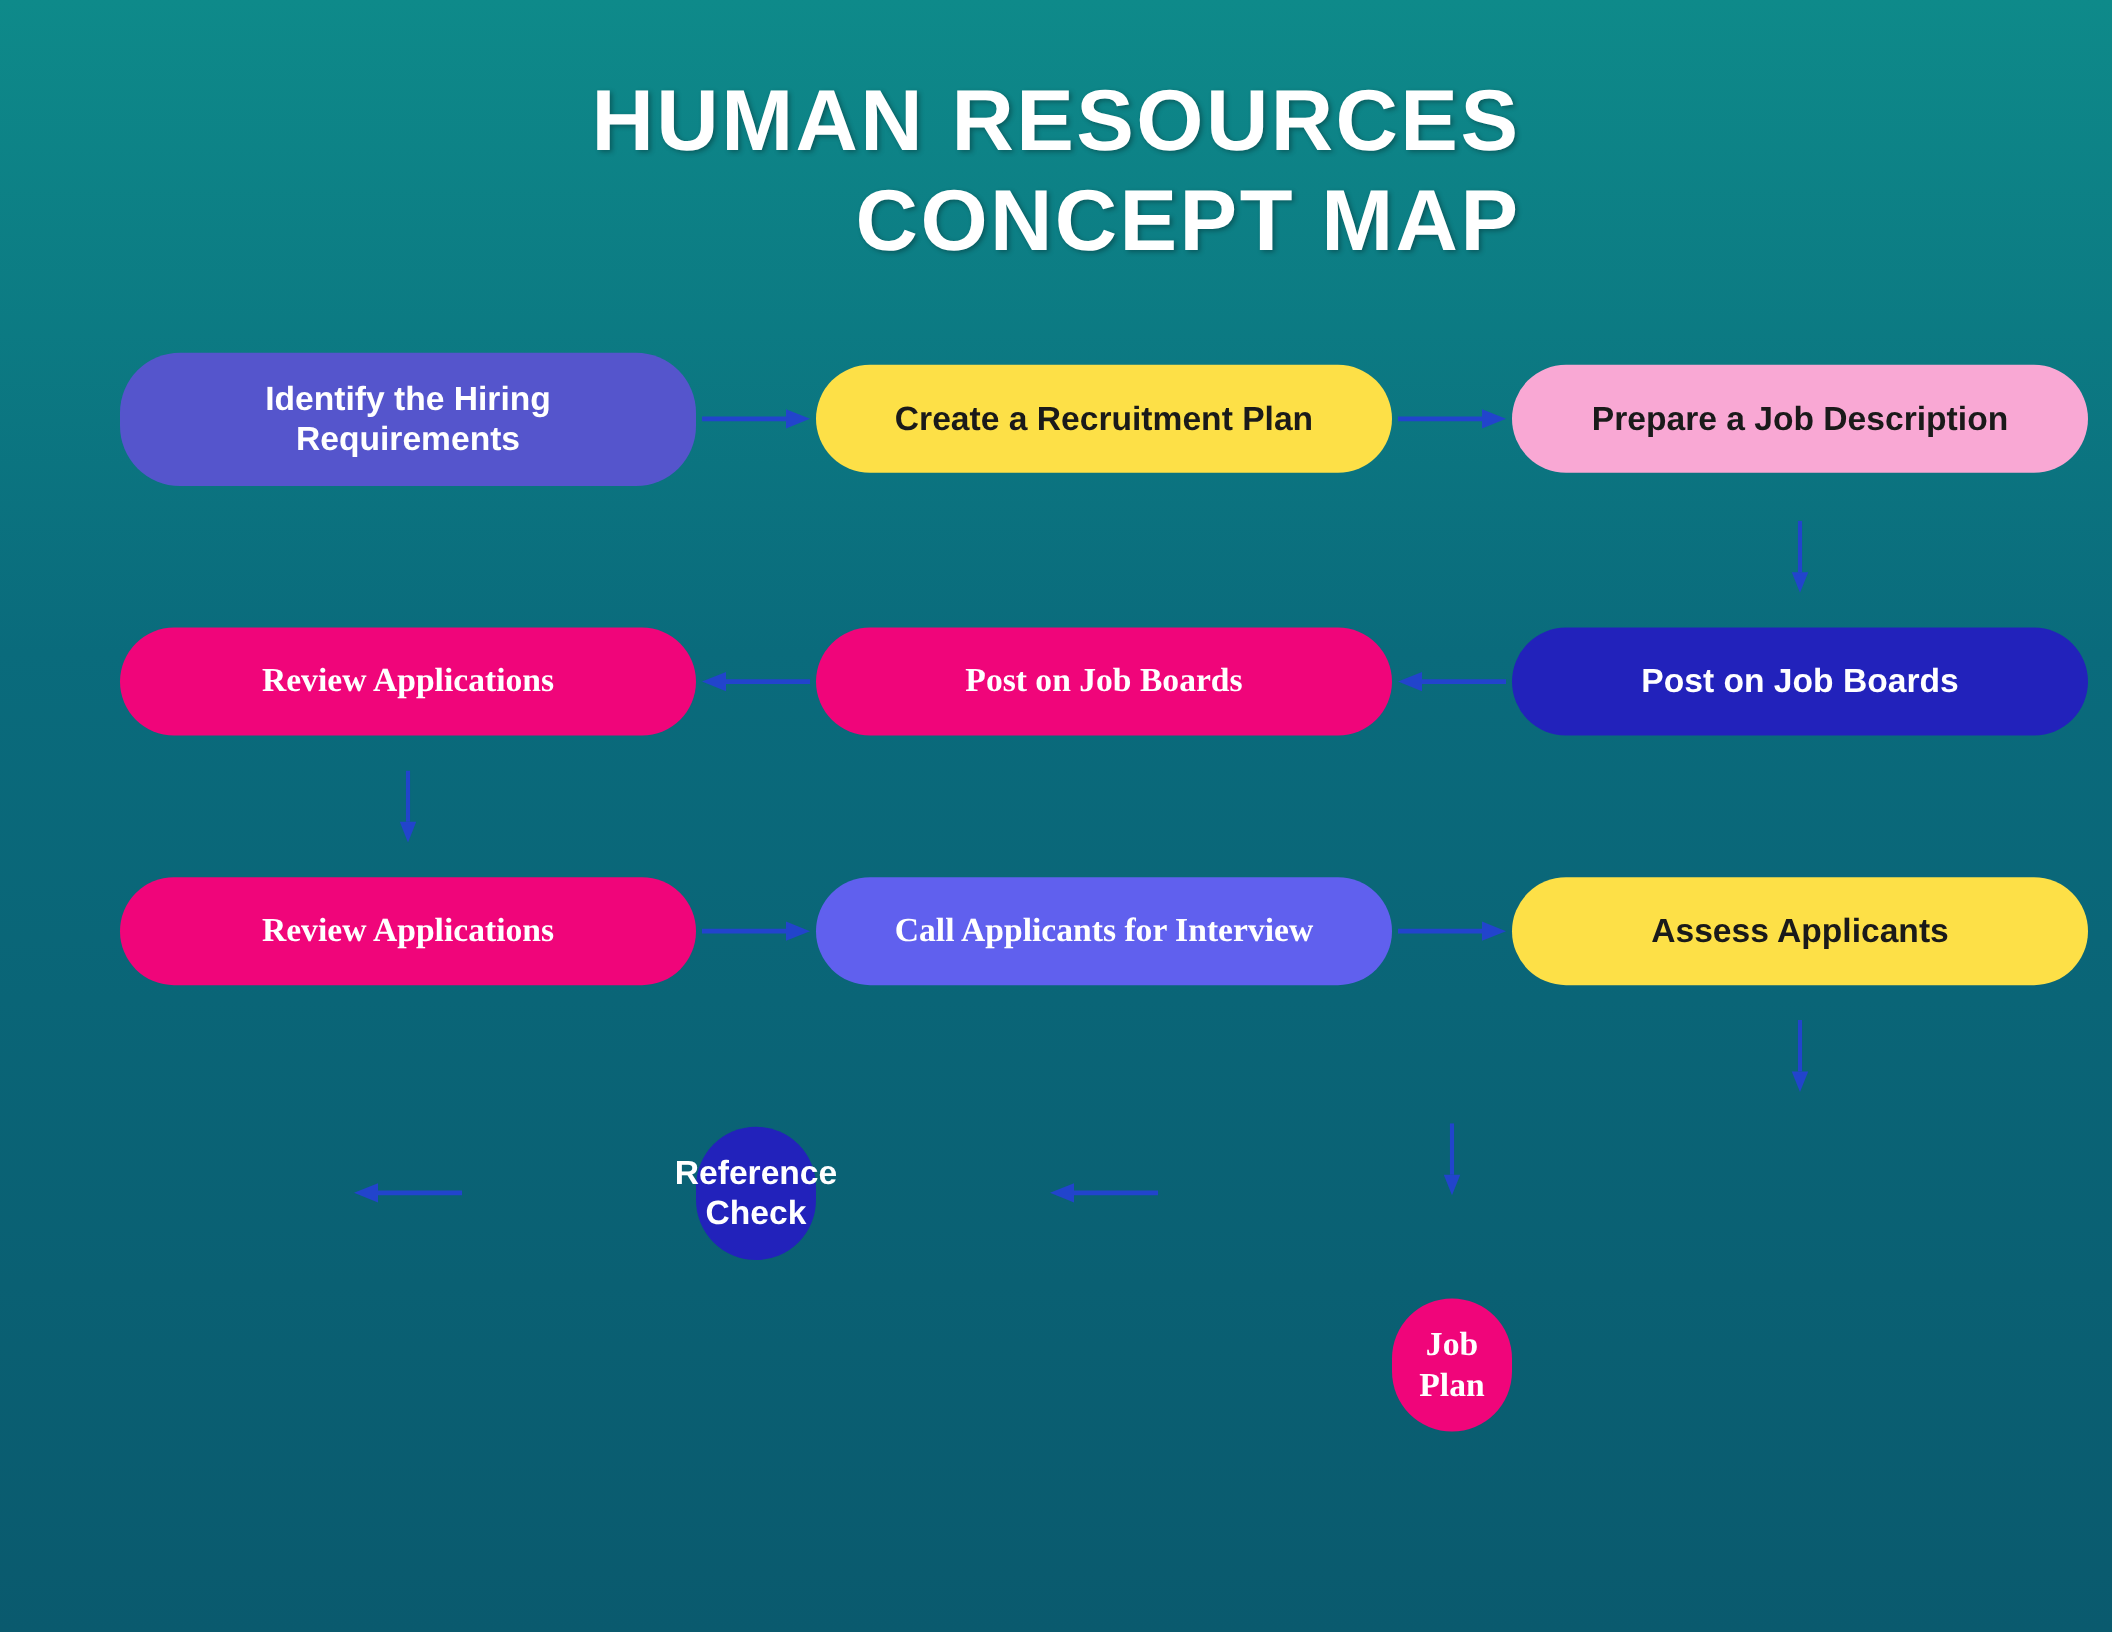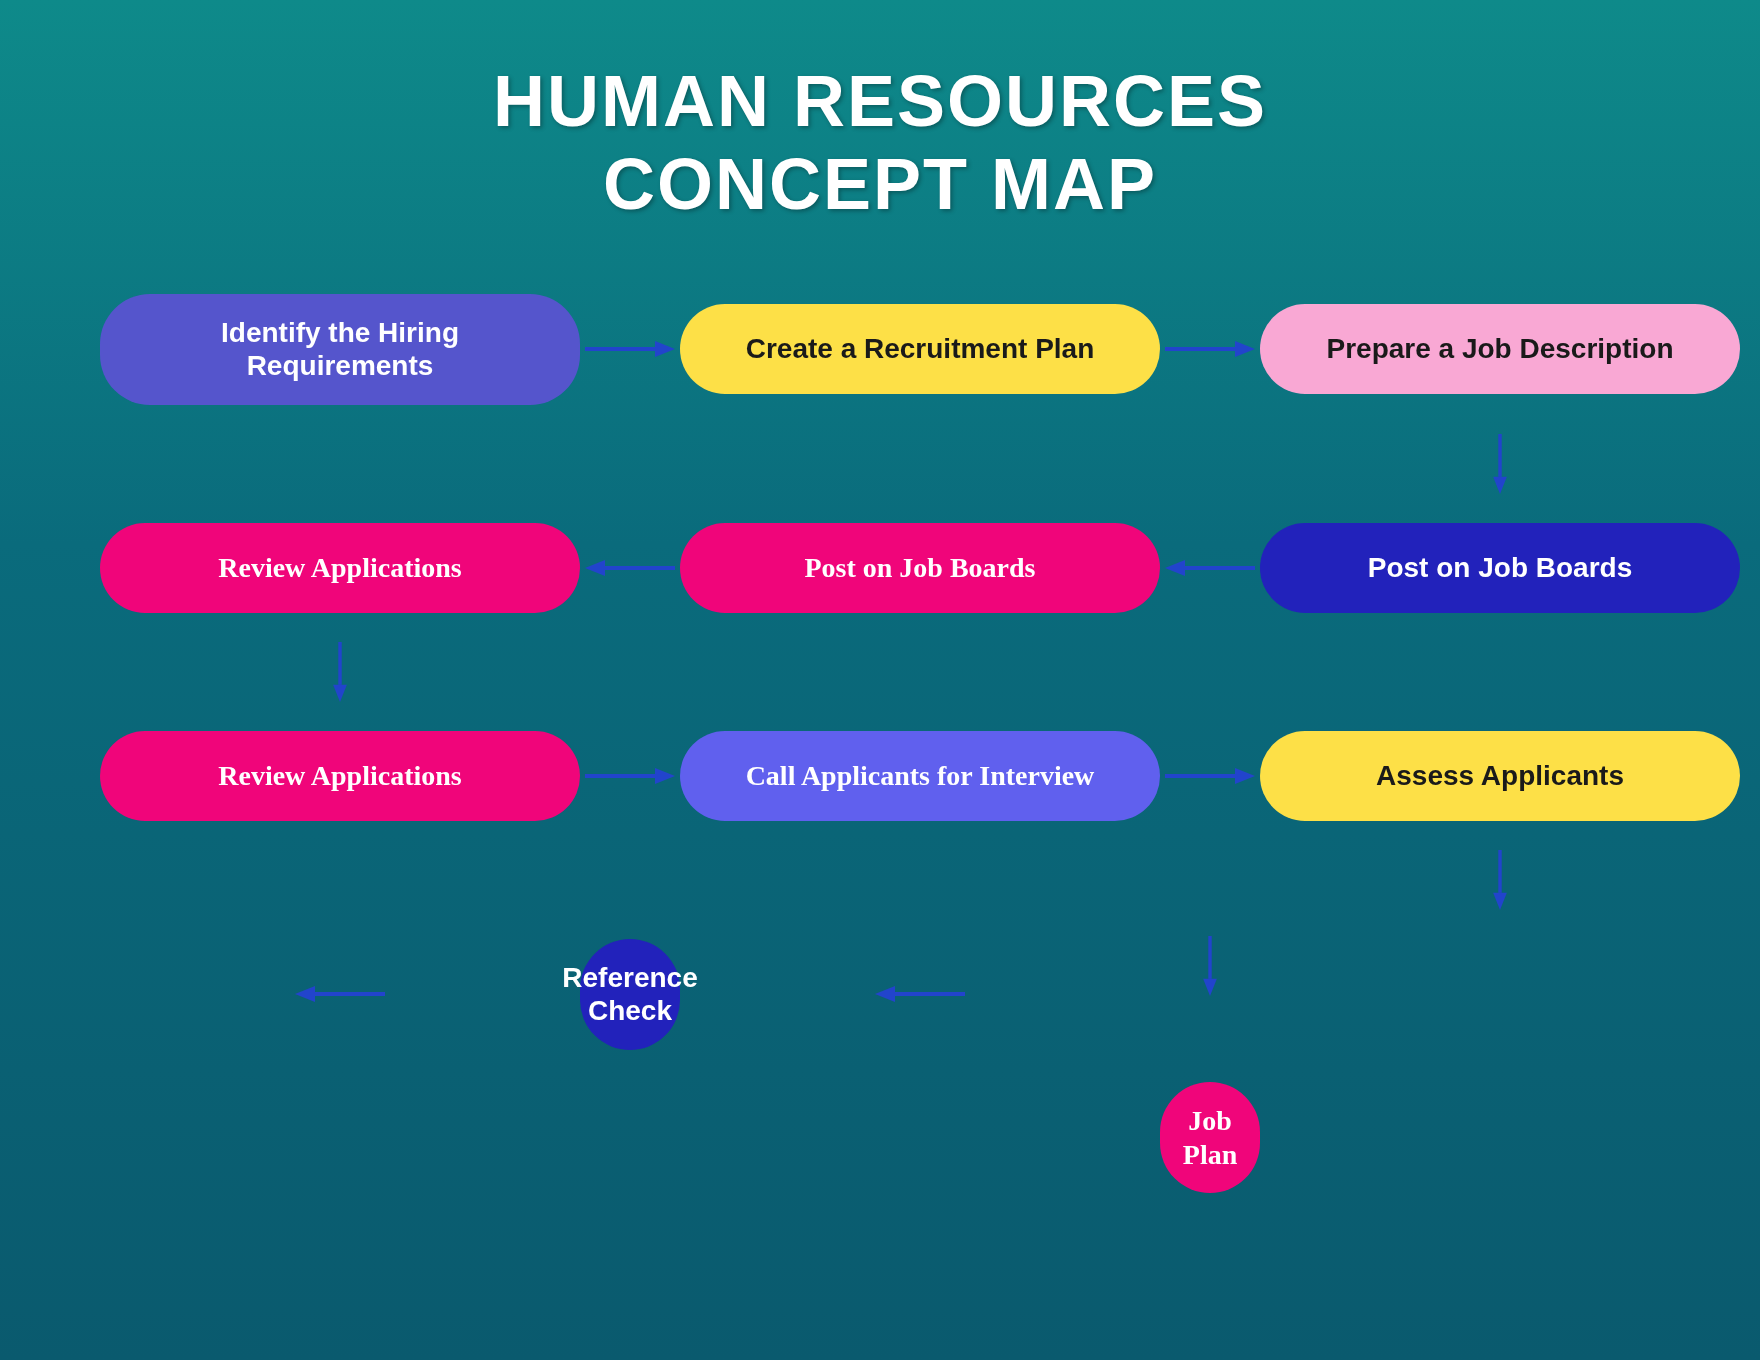--- a/index.html
+++ b/index.html
@@ -9,21 +9,21 @@
       height: 1360px;
       background: linear-gradient(180deg, #0e8a8a 0%, #0a6b7c 40%, #0a5a6e 100%);
       font-family: 'Arial Black', 'Arial Bold', Arial, sans-serif;
       display: flex;
       flex-direction: column;
       align-items: center;
       overflow: hidden;
     }
 
     .title-area {
-      text-align: center;
+      text-align: right;
       margin-top: 60px;
       margin-bottom: 60px;
     }
 
     .title-area h1 {
       color: #ffffff;
       font-size: 72px;
       font-weight: 900;
       line-height: 1.15;
       letter-spacing: 2px;

